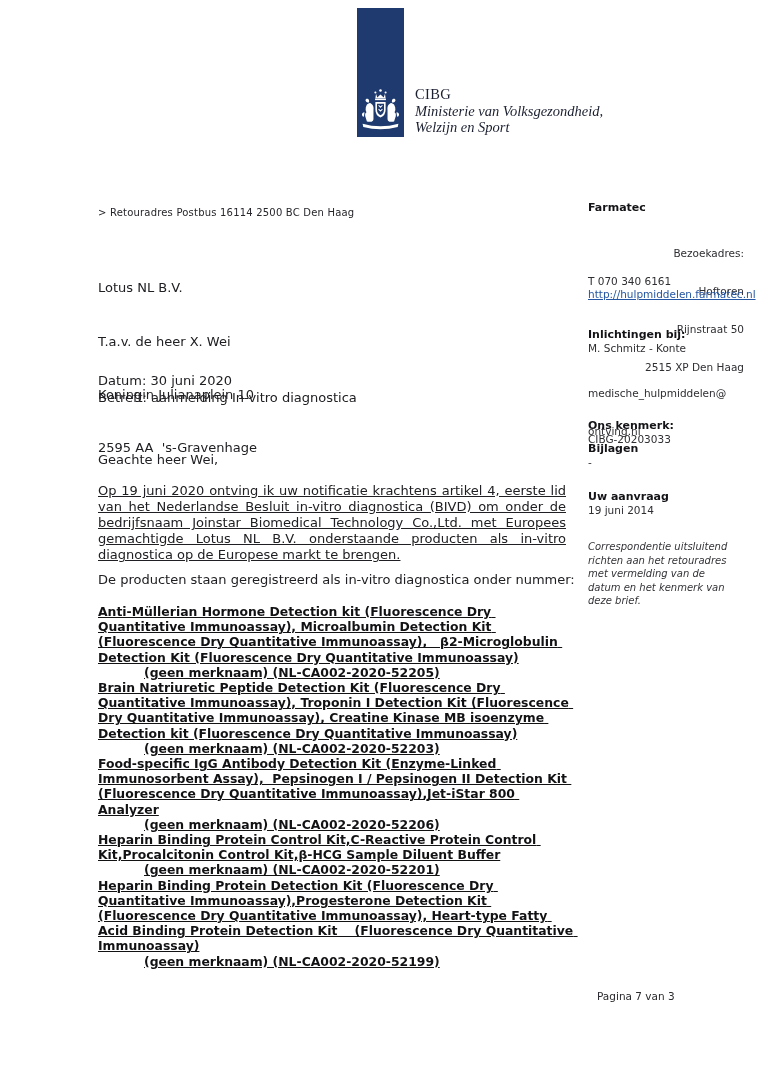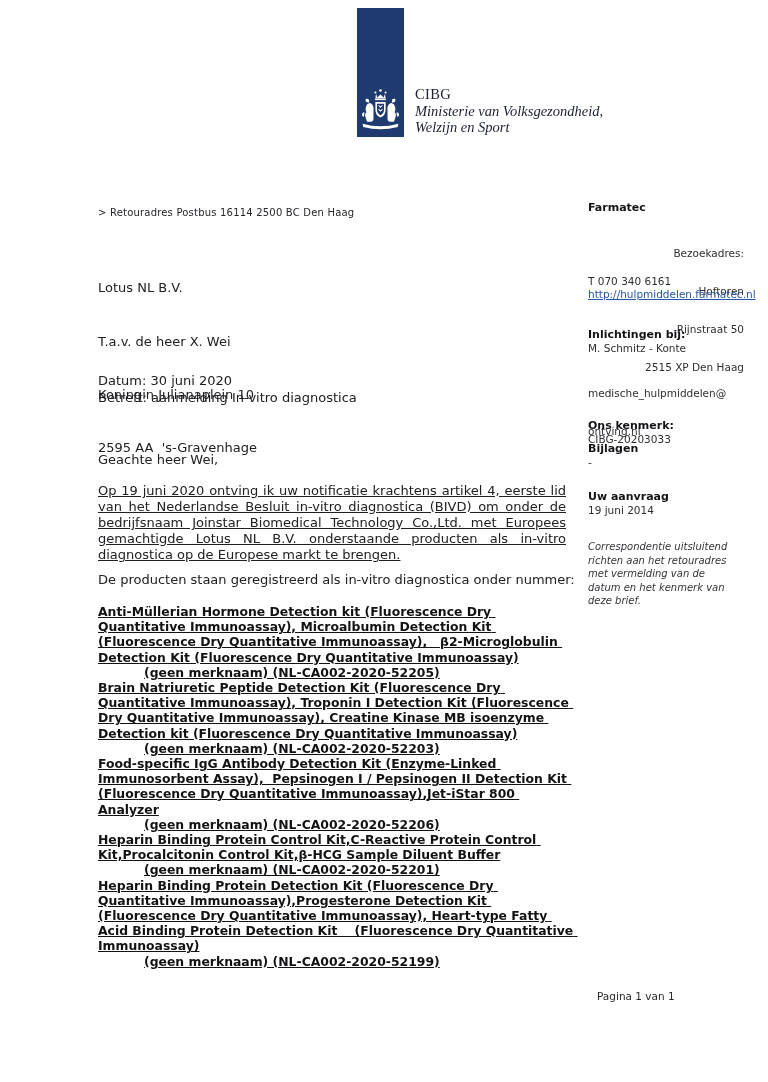--- a/index.html
+++ b/index.html
@@ -191,21 +191,21 @@
     <div class="product">
       <div class="product-name">Heparin Binding Protein Control Kit,C-Reactive Protein Control Kit,Procalcitonin Control Kit,β-HCG Sample Diluent Buffer</div>
       <div class="product-reg">(geen merknaam) (NL-CA002-2020-52201)</div>
     </div>
     <div class="product">
       <div class="product-name">Heparin Binding Protein Detection Kit (Fluorescence Dry Quantitative Immunoassay),Progesterone Detection Kit (Fluorescence Dry Quantitative Immunoassay), Heart-type Fatty Acid Binding Protein Detection Kit    (Fluorescence Dry Quantitative Immunoassay)</div>
       <div class="product-reg">(geen merknaam) (NL-CA002-2020-52199)</div>
     </div>
   </div>
 
-  <div class="page-footer">Pagina 1 van 1</div>
+  <div class="page-footer">Pagina 7 van 3</div>
 
   <aside class="sidebar">
     <div class="sb sb-dept"><b>Farmatec</b></div>
 
     <div class="sb sb-visit">
       <div>Bezoekadres:</div>
       <div>Hoftoren</div>
       <div>Rijnstraat 50</div>
       <div>2515 XP Den Haag</div>
     </div>

